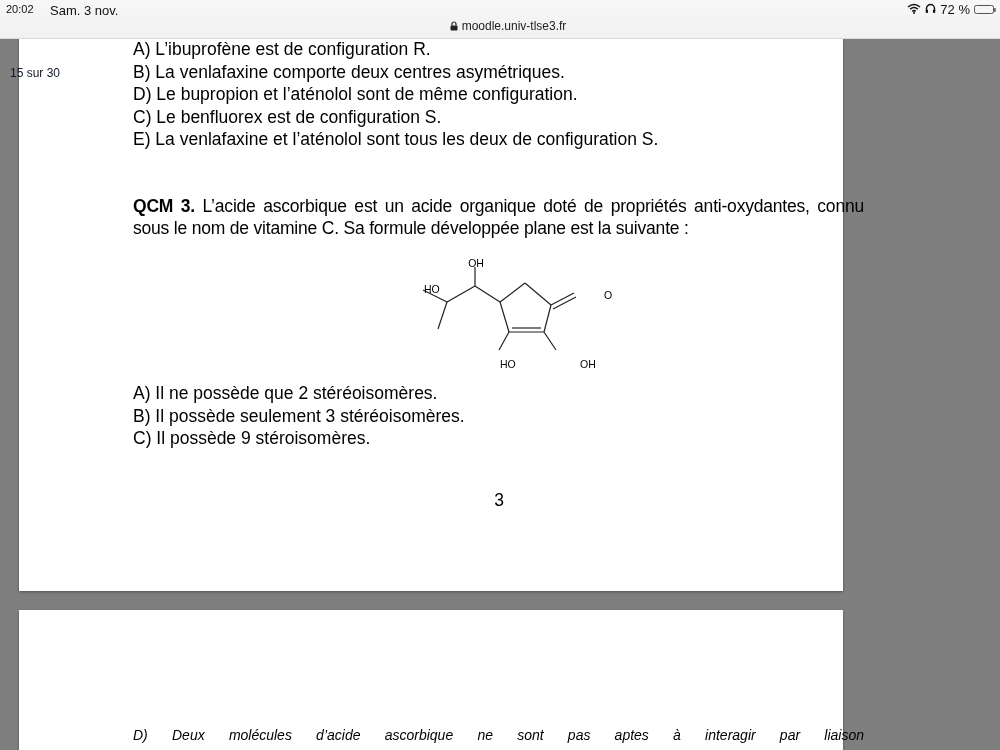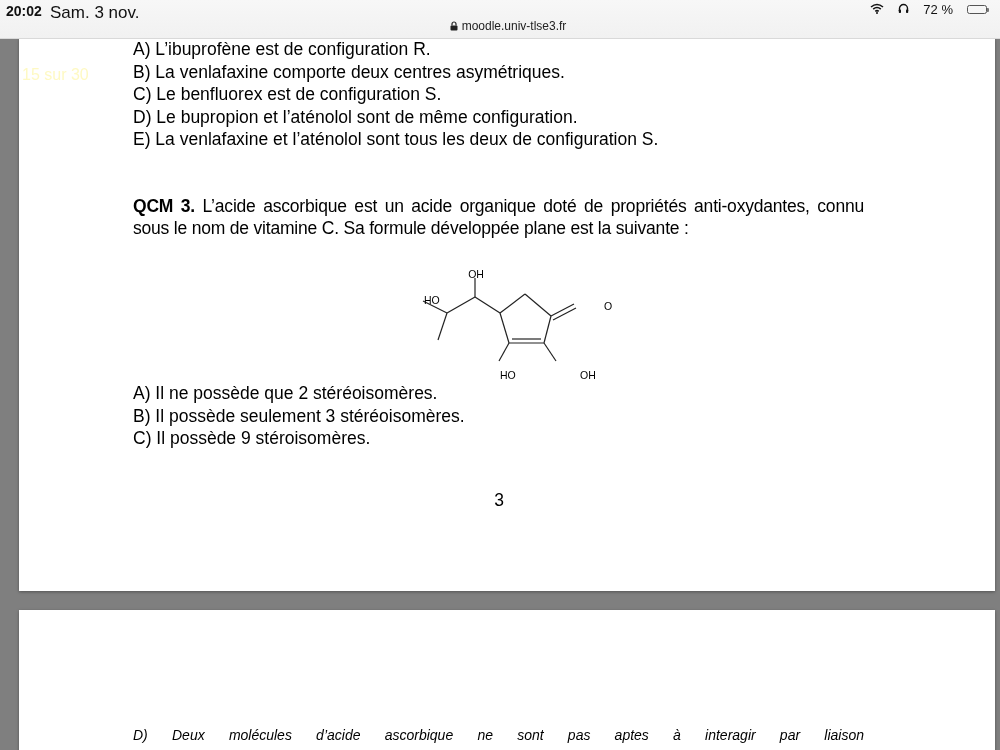--- a/index.html
+++ b/index.html
@@ -7,48 +7,48 @@
       width: 1000px; height: 750px; overflow: hidden; position: relative;
       background: #7f7f7f;
       font-family: "Liberation Sans", sans-serif;
     }
     .statusbar {
       position: absolute; left: 0; top: 0; width: 1000px; height: 38px;
       background: linear-gradient(#f7f7f7, #f1f1f1);
       border-bottom: 1px solid #d9d9d9;
       z-index: 5;
     }
-    .sb-time { position: absolute; left: 6px; top: 3px; font-size: 14px; color: #111; font-weight: 700; }
-    .sb-date { position: absolute; left: 50px; top: 3px; font-size: 17px; color: #111; }
-    .sb-right { position: absolute; right: 13px; top: 2px; display: flex; align-items: center; gap: 14px; font-size: 13px; color: #111; }
+    .sb-time { position: absolute; left: 6px; top: 3px; font-size: 11px; color: #111; font-weight: 400; }
+    .sb-date { position: absolute; left: 50px; top: 3px; font-size: 13px; color: #111; }
+    .sb-right { position: absolute; right: 6px; top: 2px; display: flex; align-items: center; gap: 4px; font-size: 13px; color: #111; }
     .sb-url { position: absolute; left: 0; width: 1000px; top: 19px; text-align: center; font-size: 12px; color: #222; padding-left: 8px; }
     .sb-url .lock { display: inline-block; vertical-align: -1px; margin-right: 4px; }
     .battery { display: inline-block; width: 20px; height: 9px; border: 1px solid #555; border-radius: 2.5px; position: relative; padding: 1px; box-sizing: border-box; }
     .battery .fill { height: 100%; width: 72%; background: #111; border-radius: 1px; }
     .battery .nub { position: absolute; right: -3px; top: 2px; width: 2px; height: 4px; background: #777; border-radius: 0 1px 1px 0; }
 
     .page {
-      position: absolute; left: 19px; width: 976px; background: #ffffff;
+      position: absolute; left: 19px; width: 824px; background: #ffffff;
       box-shadow: 0 1px 3px rgba(0,0,0,0.35);
     }
     .page1 { top: 38px; height: 553px; }
     .page2 { top: 610px; height: 160px; }
 
     .page-indicator {
-      position: absolute; left: 22px; top: 66px; font-size: 16px; color: #fef9c3; z-index: 6;
+      position: absolute; left: 10px; top: 66px; font-size: 12px; color: #0f172a; z-index: 6;
     }
 
     .txt { position: absolute; color: #000; font-size: 17.5px; line-height: 22.5px; }
     .opts { left: 114px; top: 0px; }
     .opts div { white-space: nowrap; }
 
     .qcm { left: 114px; top: 157px; width: 731px; text-align: justify; font-family: "Liberation Sans", sans-serif; font-size: 17.5px; line-height: 22px; letter-spacing: -0.2px; }
     .qcm b { font-weight: bold; }
 
-    .molecule { position: absolute; left: 380px; top: 220px; }
+    .molecule { position: absolute; left: 380px; top: 209px; }
 
     .answers { left: 114px; top: 344px; }
     .pagenum { position: absolute; left: 0; width: 960px; top: 452px; text-align: center; font-size: 17.5px; color: #000; }
 
     .p2-line { left: 114px; top: 114px; width: 731px; text-align: justify; text-align-last: justify; font-size: 14px; font-style: italic; }
   </style>
 </head>
 <body>
 
 <div class="statusbar">
@@ -82,22 +82,22 @@
     </span><span>moodle.univ-tlse3.fr</span>
   </div>
 </div>
 
 <div class="page-indicator">15 sur 30</div>
 
 <div class="page page1">
   <div class="txt opts">
     <div>A) L’ibuprofène est de configuration R.</div>
     <div>B) La venlafaxine comporte deux centres asymétriques.</div>
+    <div>D) Le bupropion et l’aténolol sont de même configuration.</div>
     <div>C) Le benfluorex est de configuration S.</div>
-    <div>D) Le bupropion et l’aténolol sont de même configuration.</div>
     <div>E) La venlafaxine et l’aténolol sont tous les deux de configuration S.</div>
   </div>
 
   <div class="txt qcm"><b>QCM 3.</b><span> L’acide ascorbique est un acide organique doté de propriétés anti-oxydantes, connu sous le nom de vitamine C. Sa formule développée plane est la suivante :</span></div>
 
   <div class="molecule">
     <svg width="240" height="130" viewBox="0 0 240 130" font-family="Liberation Sans, sans-serif" font-size="10.5" fill="#000">
       <g stroke="#222" stroke-width="1.2" fill="none">
 
         <line x1="39" y1="82" x2="48" y2="55"></line>

